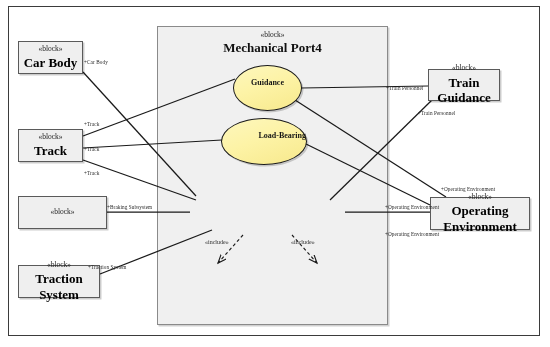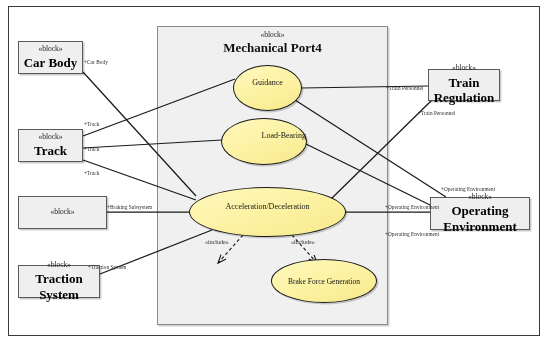--- a/index.html
+++ b/index.html
@@ -45,21 +45,21 @@
 
   
   .uc{
     position:absolute;box-sizing:border-box;
     border:1.4px solid #1a1a1a;border-radius:50%;
     background:linear-gradient(160deg,#fdf7bd 0%,#fdf3a6 45%,#f7e98c 100%);
     display:flex;align-items:center;justify-content:center;
     box-shadow:1.5px 1.5px 0 rgba(0,0,0,.18);
   }
   .uc span{
-    font-size:8px;font-weight:normal;color:#151515;
+    font-size:8px;font-weight:bold;color:#151515;
     position:relative;top:-6px;white-space:nowrap;
   }
   .uc.small span{font-size:7.5px;top:0;}
 
   
   .elabel{
     position:absolute;font-size:5.2px;color:#2a2a2a;white-space:nowrap;
     font-family:"Liberation Serif", serif;letter-spacing:.1px;
   }
   .inclabel{
@@ -131,44 +131,38 @@
     <span class="stereo">«block»</span>
   </div>
 
   <div class="block" style="left:18px;top:265px;width:82px;height:33px;">
     <span class="stereo">«block»</span>
     <span class="bname">Traction System</span>
   </div>
 
   <div class="block" style="left:428px;top:69px;width:72px;height:32px;">
     <span class="stereo">«block»</span>
-    <span class="bname">Train Regulation</span>
+    <span class="bname">Train Guidance</span>
   </div>
 
   <div class="block" style="left:430px;top:197px;width:100px;height:33px;">
     <span class="stereo">«block»</span>
     <span class="bname">Operating Environment</span>
   </div>
 
   <div class="uc" style="left:233px;top:65px;width:69px;height:46px;">
     <span>Guidance</span>
   </div>
 
   <div class="uc" style="left:221px;top:118px;width:86px;height:47px;justify-content:flex-end;">
     <span>Load-Bearing</span>
   </div>
 
-  <div class="uc" style="left:189px;top:187px;width:157px;height:50px;">
-    <span>Acceleration/Deceleration</span>
-  </div>
 
 
-  <div class="uc small" style="left:271px;top:259px;width:106px;height:44px;">
-    <span>Brake Force Generation</span>
-  </div>
 
   <div class="elabel" style="left:84px;top:59px;">+Car Body</div>
   <div class="elabel" style="left:84px;top:121px;">+Track</div>
   <div class="elabel" style="left:84px;top:146px;">+Track</div>
   <div class="elabel" style="left:84px;top:170px;">+Track</div>
   <div class="elabel" style="left:107px;top:204px;">+Braking Subsystem</div>
   <div class="elabel" style="left:88px;top:264px;">+Traction System</div>
   <div class="elabel" style="left:386px;top:85px;">+Train Personnel</div>
   <div class="elabel" style="left:418px;top:110px;">+Train Personnel</div>
   <div class="elabel" style="left:441px;top:186px;">+Operating Environment</div>

